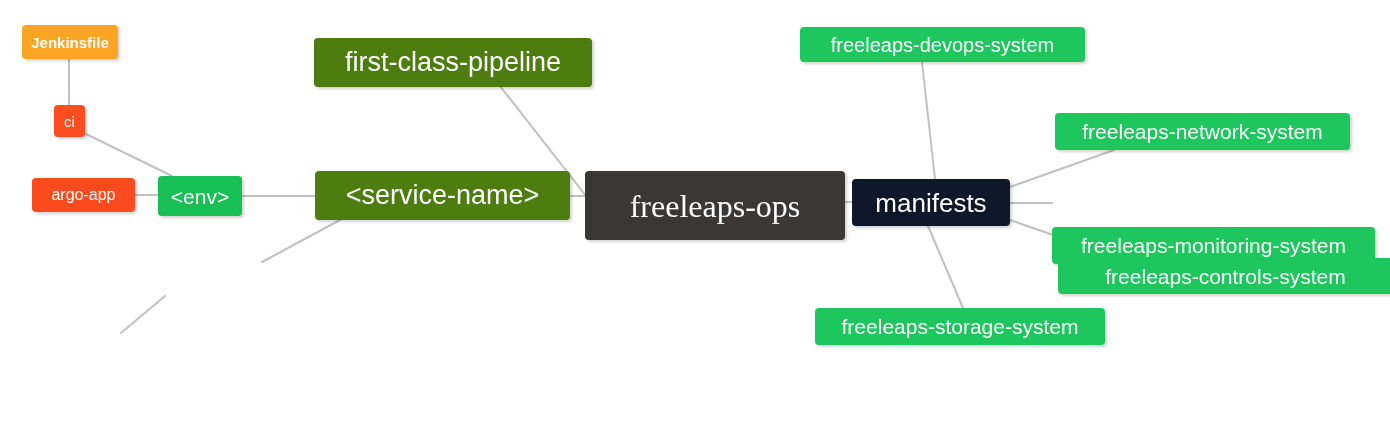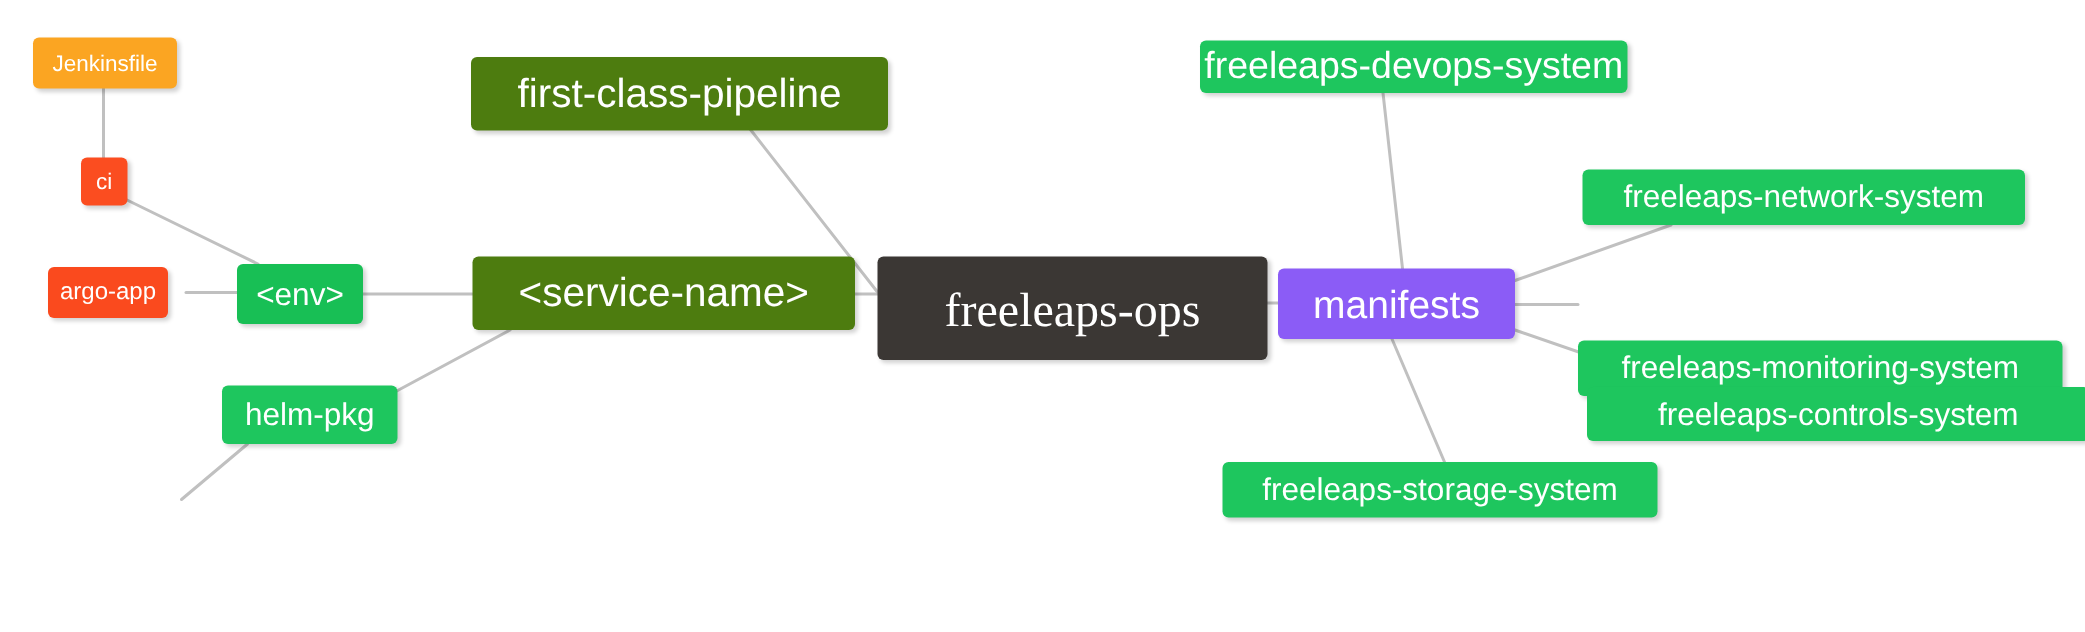--- a/index.html
+++ b/index.html
@@ -47,24 +47,24 @@
     user-select: none;
     cursor: pointer;
   }
   .node-label {
     display: block;
     line-height: 1;
     padding: 0 2px;
   }
   .node.root        { background: #3b3734; }
   .node.blue        { background: #4d7c0f; }
-  .node.blue-alt    { background: #8b5cf6; text-align: right; }
+  .node.blue-alt    { background: #0f172a; text-align: right; }
   .node.green       { background: #1ec65e; }
   .node.green-dark  { background: #18bf55; }
-  .node.orange-amber{ background: #fba522; }
+  .node.orange-amber{ background: #fba522; font-weight: bold; }
   .node.red         { background: #fa4a1e; }
   .node.red-bright  { background: #fb4d20; }
 </style>
 </head>
 <body>
 
 <div id="mindmap-canvas">
 
   <svg id="edge-layer" viewBox="0 0 1390 421">
 
@@ -98,50 +98,47 @@
   </svg>
 
   <div class="node orange-amber" style="left:22px; top:25px; width:96px; height:34px; font-size:15px;">
     <span class="node-label">Jenkinsfile</span>
   </div>
 
   <div class="node red-bright" style="left:54px; top:105px; width:31px; height:32px; font-size:15px;">
     <span class="node-label">ci</span>
   </div>
 
-  <div class="node red" style="left:32px; top:178px; width:80px; height:34px; font-size:16px;">
+  <div class="node red" style="left:32px; top:178px; width:103px; height:34px; font-size:16px;">
     <span class="node-label">argo-app</span>
   </div>
 
   <div class="node green-dark" style="left:158px; top:176px; width:84px; height:40px; font-size:21px;">
     <span class="node-label">&lt;env&gt;</span>
   </div>
 
-  <div class="node green" style="left:148px; top:257px; width:117px; height:39px; font-size:21px;">
-    <span class="node-label">helm-pkg</span>
-  </div>
 
 
   <div class="node blue" style="left:314px; top:38px; width:278px; height:49px; font-size:27px;">
     <span class="node-label">first-class-pipeline</span>
   </div>
 
   <div class="node blue" style="left:304px; top:171px; width:255px; height:49px; font-size:27px;margin-left:11px;">
     <span class="node-label">&lt;service-name&gt;</span>
   </div>
 
   <div class="node root" style="left:585px; top:171px; width:260px; height:69px; font-size:32px;font-family:Liberation Serif, serif;">
     <span class="node-label">freeleaps-ops</span>
   </div>
 
   <div class="node blue-alt" style="left:852px; top:179px; width:158px; height:47px; font-size:26px;">
     <span class="node-label">manifests</span>
   </div>
 
-  <div class="node green" style="left:800px; top:27px; width:285px; height:35px; font-size:25px;">
+  <div class="node green" style="left:800px; top:27px; width:285px; height:35px; font-size:20px;">
     <span class="node-label">freeleaps-devops-system</span>
   </div>
 
   <div class="node green" style="left:1055px; top:113px; width:295px; height:37px; font-size:21px;">
     <span class="node-label">freeleaps-network-system</span>
   </div>
 
   <div class="node green" style="left:1052px; top:186px; width:323px; height:37px; font-size:21px;margin-top:41px;">
     <span class="node-label">freeleaps-monitoring-system</span>
   </div>

